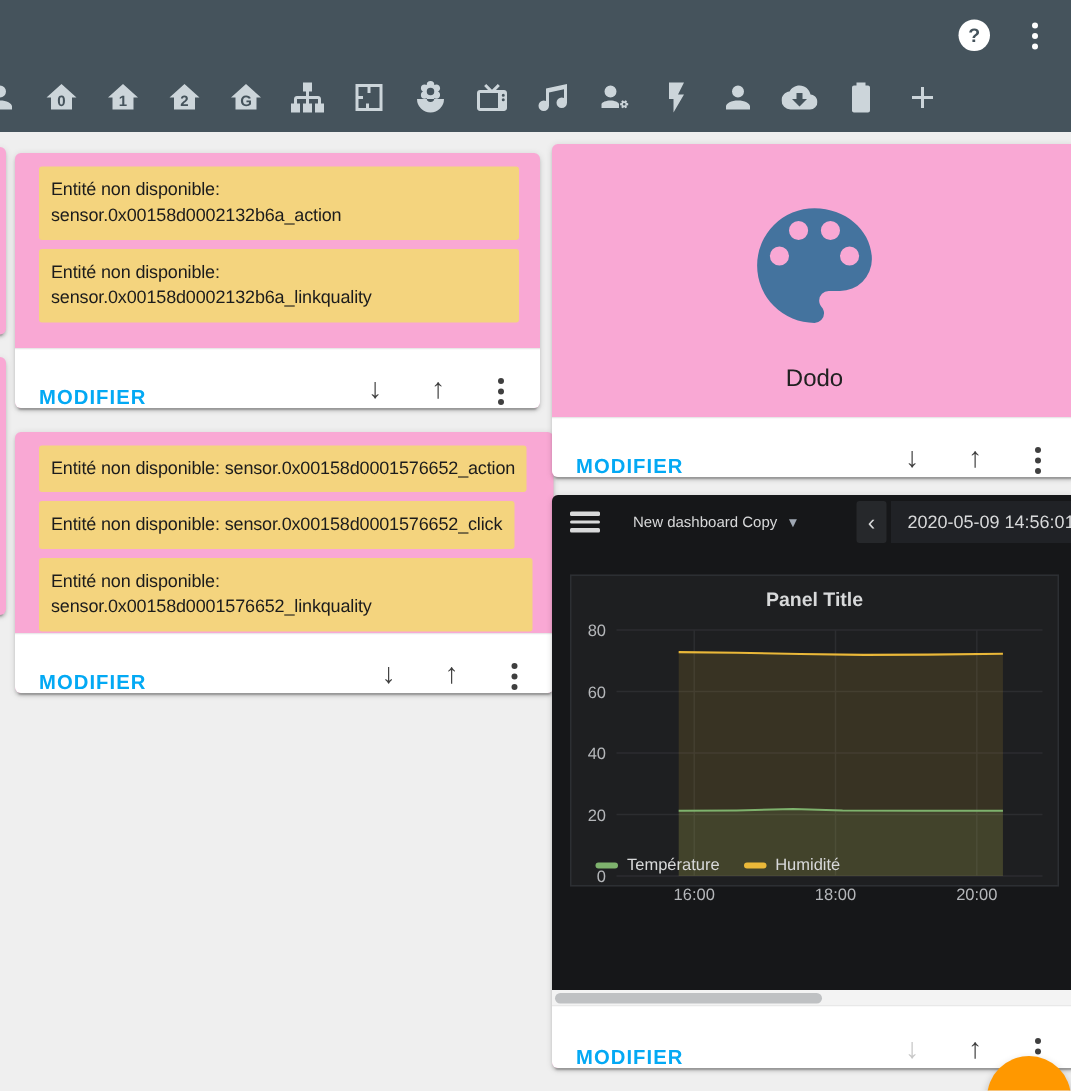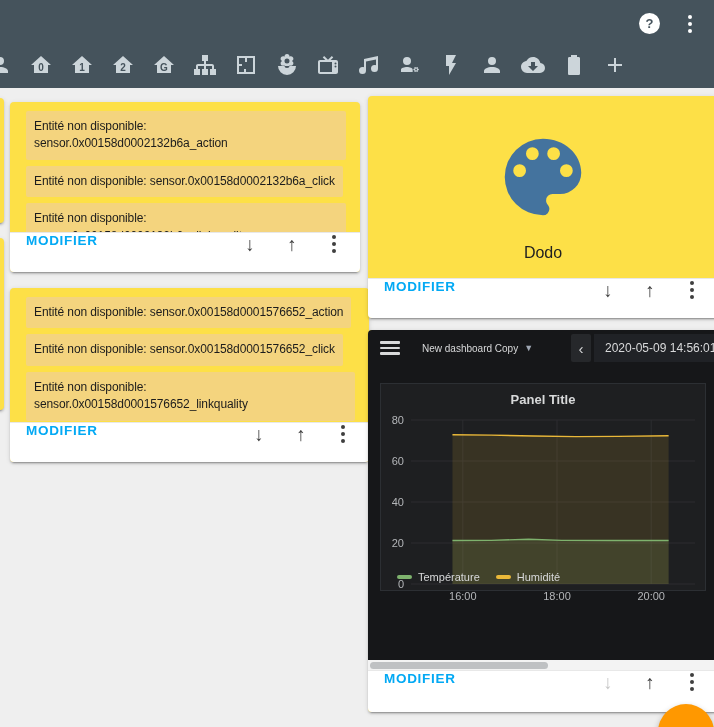--- a/index.html
+++ b/index.html
@@ -13,27 +13,27 @@
   .top-icons{position:absolute;top:13px;right:12px;display:flex;align-items:center;gap:18px;}
   .help-btn{width:21px;height:21px;border-radius:50%;background:#fff;color:#45535c;
     font-size:13px;font-weight:bold;display:flex;align-items:center;justify-content:center;cursor:pointer;}
   .dots{display:inline-flex;flex-direction:column;align-items:center;justify-content:center;width:24px;cursor:pointer;}
   .dots i{width:4px;height:4px;border-radius:50%;background:currentColor;margin:1.6px 0;display:block;}
   .dots.white{color:#fff;}
   #tab-row{position:absolute;left:-12px;top:53px;display:flex;gap:17px;}
   .tab{width:24px;height:24px;cursor:pointer;}
   .tab svg path{fill:#ccd5da;fill-rule:evenodd;}
   
-  .card{position:absolute;background:#fde047;border-radius:4px;
+  .card{position:absolute;background:#f9a8d4;border-radius:4px;
     box-shadow:0 2px 2px 0 rgba(0,0,0,.14),0 1px 5px 0 rgba(0,0,0,.12),0 3px 1px -2px rgba(0,0,0,.2);}
   .warn-wrap{padding:9px 14px 0 16px;}
   .warning{background:#f4d47e;color:#1c1c1c;font-size:12px;letter-spacing:-.1px;line-height:1.45;
     padding:7px 8px;border-radius:2px;margin-bottom:6px;width:fit-content;max-width:100%;box-sizing:border-box;}
   .card-actions{position:absolute;left:0;right:0;bottom:0;height:40px;border-top:1px solid #e8e8e8;
-    display:flex;align-items:flex-start;padding:0 14px 12px 16px;box-sizing:border-box;background:#fff;border-radius:0 0 4px 4px;}
+    display:flex;align-items:flex-end;padding:0 14px 0 16px;box-sizing:border-box;background:#fff;border-radius:0 0 4px 4px;}
   .action-link{color:#03a9f4;font-size:13.5px;font-weight:bold;letter-spacing:.7px;cursor:pointer;}
   .spacer{flex:1;}
   .act-icon{color:#3f3f3f;font-size:19px;width:24px;text-align:center;margin-left:18px;cursor:pointer;line-height:24px;}
   .act-icon.disabled{color:#c7c7c7;}
   .dots.dark{color:#3f3f3f;margin-left:18px;}
   
   .dodo-icon{display:flex;justify-content:center;padding-top:30px;}
   .dodo-icon svg{width:102px;height:102px;fill:#44739e;}
   .dodo-label{text-align:center;font-size:16px;color:#212121;margin-top:16px;}
   
@@ -129,21 +129,20 @@
         </svg></div>
     </div>
 </div>
 
 <div class="card" style="left:-4px;top:98px;width:8px;height:125px;"></div>
 <div class="card" style="left:-4px;top:238px;width:8px;height:172px;"></div>
 
 <div class="card" style="left:10px;top:102px;width:350px;height:170px;">
   <div class="warn-wrap">
     <div class="warning">Entité non disponible: sensor.0x00158d0002132b6a_action</div>
-    <div class="warning">Entité non disponible: sensor.0x00158d0002132b6a_click</div>
     <div class="warning">Entité non disponible: sensor.0x00158d0002132b6a_linkquality</div>
   </div>
   <div class="card-actions">
     <span class="action-link">MODIFIER</span>
     <span class="spacer"></span>
     <span class="act-icon">↓</span>
     <span class="act-icon">↑</span>
     <span class="dots dark">
         <i></i>
         <i></i>

